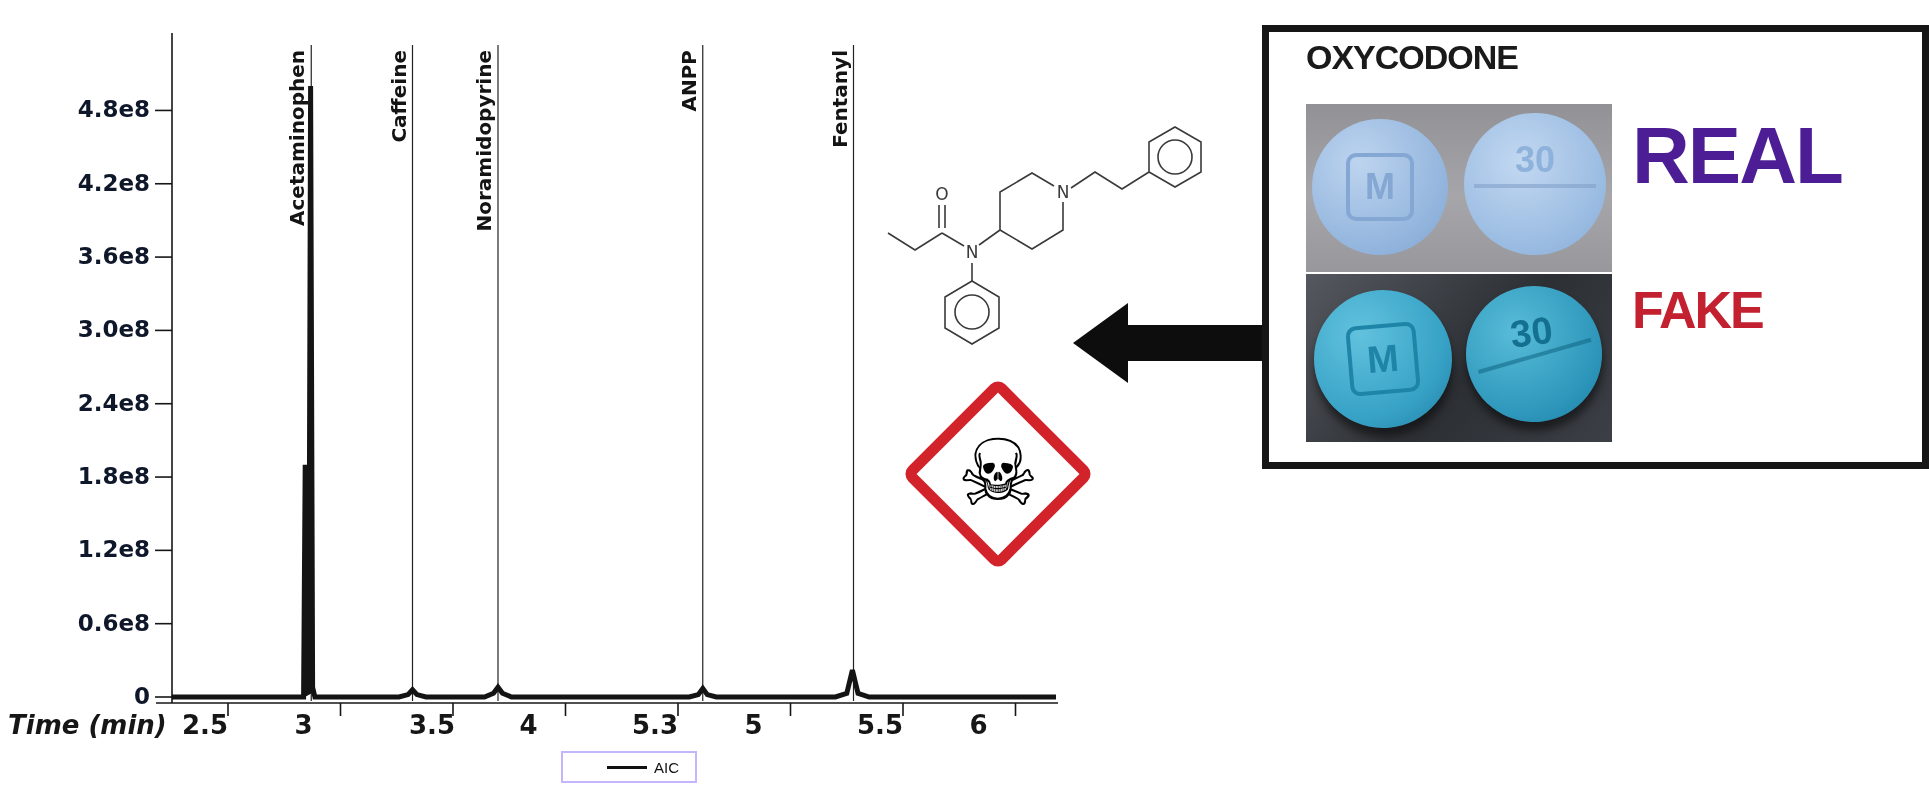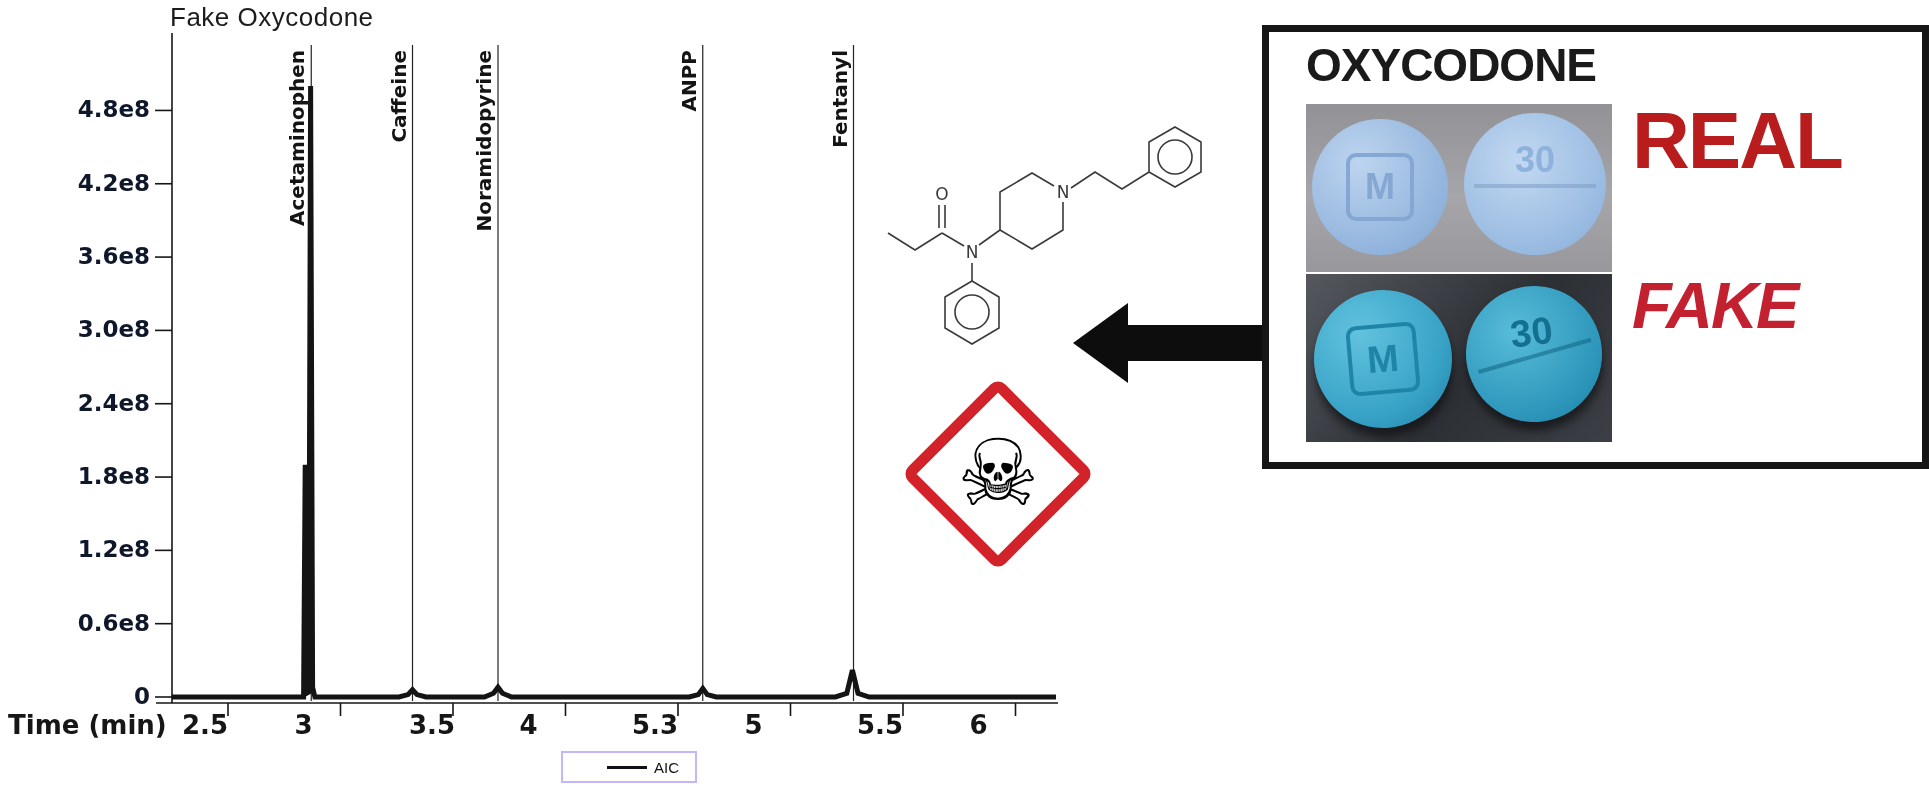--- a/index.html
+++ b/index.html
@@ -5,29 +5,29 @@
   html,body{margin:0;padding:0;background:#fff;}
   #stage{position:relative;width:1929px;height:787px;background:#ffffff;overflow:hidden;
          font-family:"Liberation Sans",sans-serif;color:#161616;}
   .abs{position:absolute;}
   
   #chart-title{left:170px;top:2px;font-size:26px;font-weight:500;color:#1c1c1c;letter-spacing:.5px;}
   .ytick{position:absolute;left:28px;width:122px;text-align:right;
          font-family:"DejaVu Sans",sans-serif;font-weight:bold;font-size:23px;color:#0f172a;}
   .xtick{position:absolute;top:710px;width:92px;
          font-family:"DejaVu Sans",sans-serif;font-weight:bold;font-size:26px;color:#161616;}
-  #x-axis-title{left:8px;top:710px;font-family:"DejaVu Sans",sans-serif;font-weight:bold;font-size:26px;}
+  #x-axis-title{left:8px;top:710px;font-family:"DejaVu Sans",sans-serif;font-weight:bold;font-size:26px;font-style:italic;}
   
   #legend{left:561px;top:751px;width:104px;height:28px;border:2px solid #c4b5fd;background:#fff;
           display:flex;align-items:center;justify-content:center;gap:7px;padding-left:28px;}
   #legend .line{width:40px;height:3px;background:#111;}
   #legend .lbl{font-size:15px;color:#111;}
   
   #panel{left:1262px;top:25px;width:653px;height:430px;border:7px solid #161616;background:#fff;}
-  #panel-heading{left:1306px;top:38px;font-size:46px;font-weight:bold;letter-spacing:-1px;color:#1a1a1a;}
+  #panel-heading{left:1306px;top:38px;font-size:34px;font-weight:bold;letter-spacing:-1px;color:#1a1a1a;}
   .photo{position:absolute;left:1306px;width:306px;height:168px;overflow:hidden;}
   #photo-real{top:104px;background:linear-gradient(180deg,#919196,#a6a6aa 55%,#98989c);}
   #photo-fake{top:274px;background:linear-gradient(130deg,#55585e,#2c2f34 55%,#3c4046);}
   .pill{position:absolute;border-radius:50%;display:flex;align-items:center;justify-content:center;}
   .pill .imprint-box{display:flex;align-items:center;justify-content:center;border-radius:10px;}
   .pill .score{position:absolute;left:7%;width:86%;height:4px;top:50%;}
   #pill-real-m{left:6px;top:15px;width:136px;height:136px;
      background:radial-gradient(circle at 35% 32%,#bdd4ef,#93b5dd 68%,#7ea4d1);}
   #pill-real-m .imprint-box{width:60px;height:60px;border:4px solid #84a7d3;color:#84a7d3;
      font-size:36px;font-weight:bold;}
@@ -38,22 +38,22 @@
   #pill-fake-m{left:8px;top:16px;width:138px;height:138px;transform:rotate(-5deg);
      background:radial-gradient(circle at 35% 30%,#62c2de,#37a2c6 64%,#1f7fa3);
      box-shadow:0 9px 9px rgba(0,0,0,.5);}
   #pill-fake-m .imprint-box{width:62px;height:62px;border:4px solid #1f85a8;color:#1f85a8;
      font-size:38px;font-weight:bold;}
   #pill-fake-30{left:160px;top:12px;width:136px;height:136px;flex-direction:column;transform:rotate(-7deg);
      background:radial-gradient(circle at 38% 32%,#58bcd9,#2e97bb 66%,#1b7fa4);
      box-shadow:0 9px 9px rgba(0,0,0,.5);}
   #pill-fake-30 .num{color:#14708f;font-size:38px;font-weight:bold;margin-top:-44px;}
   #pill-fake-30 .score{background:rgba(15,100,130,.55);transform:rotate(-9deg);}
-  #real-label{left:1632px;top:95px;width:288px;font-size:80px;font-weight:bold;letter-spacing:-2px;color:#b91c1c;}
-  #fake-label{left:1632px;top:268px;width:288px;font-size:65px;font-weight:bold;letter-spacing:-2px;font-style:italic;}
+  #real-label{left:1632px;top:110px;width:288px;font-size:80px;font-weight:bold;letter-spacing:-2px;color:#4c1d95;}
+  #fake-label{left:1632px;top:280px;width:288px;font-size:52px;font-weight:bold;letter-spacing:-2px;}
 </style>
 </head>
 <body>
 
 <div id="stage">
 
   <svg id="chart-svg" class="abs" style="left:0;top:0;" width="1100" height="787" viewBox="0 0 1100 787">
       <line x1="172" y1="33" x2="172" y2="703" stroke="#161616" stroke-width="1.6"></line>
       <line x1="156" y1="703" x2="1058" y2="703" stroke="#161616" stroke-width="1.6"></line>
       <line x1="155" y1="110.44000000000005" x2="172" y2="110.44000000000005" stroke="#161616" stroke-width="1.6"></line>
@@ -79,21 +79,20 @@
       <text x="405.5" y="50" transform="rotate(-90 405.5 50)" text-anchor="end" fill="#141414" font-family="DejaVu Sans" font-weight="bold" font-size="20">Caffeine</text>
       <line x1="498.00000000000006" y1="45" x2="498.00000000000006" y2="701" stroke="#222" stroke-width="1.2"></line>
       <text x="491.00000000000006" y="50" transform="rotate(-90 491.00000000000006 50)" text-anchor="end" fill="#141414" font-family="DejaVu Sans" font-weight="bold" font-size="20">Noramidopyrine</text>
       <line x1="702.75" y1="45" x2="702.75" y2="701" stroke="#222" stroke-width="1.2"></line>
       <text x="695.75" y="50" transform="rotate(-90 695.75 50)" text-anchor="end" fill="#141414" font-family="DejaVu Sans" font-weight="bold" font-size="20">ANPP</text>
       <line x1="853.5" y1="45" x2="853.5" y2="701" stroke="#222" stroke-width="1.2"></line>
       <text x="846.5" y="50" transform="rotate(-90 846.5 50)" text-anchor="end" fill="#141414" font-family="DejaVu Sans" font-weight="bold" font-size="20">Fentanyl</text>
       <polyline points="171.8,697.0 300.0,697.0 303.6,697.0 305.2,464.8 306.5,693.3 308.8,692.1 310.6,86.0 312.6,687.2 314.9,697.0 399.0,697.0 408.0,694.6 412.5,689.7 417.0,694.6 426.0,697.0 484.5,697.0 493.5,693.3 498.0,687.2 502.5,693.3 511.5,697.0 689.3,697.0 698.3,694.6 702.8,688.4 707.3,694.6 716.3,697.0 835.5,697.0 846.8,693.3 852.4,670.1 858.0,693.3 869.2,697.0 1056.0,697.0" fill="none" stroke="#141414" stroke-width="5" stroke-linejoin="miter" stroke-miterlimit="3"></polyline>
     </svg>
 
-  <div id="chart-title" class="abs">Fake Oxycodone</div>
   <div id="y-labels" class="abs" style="left:0;top:0;">
       <div class="ytick" style="top: 96.44px;">4.8e8</div>
       <div class="ytick" style="top: 169.76px;">4.2e8</div>
       <div class="ytick" style="top: 243.08px;">3.6e8</div>
       <div class="ytick" style="top: 316.4px;">3.0e8</div>
       <div class="ytick" style="top: 389.72px;">2.4e8</div>
       <div class="ytick" style="top: 463.04px;">1.8e8</div>
       <div class="ytick" style="top: 536.36px;">1.2e8</div>
       <div class="ytick" style="top: 609.68px;">0.6e8</div>
       <div class="ytick" style="top: 683px;">0</div>

